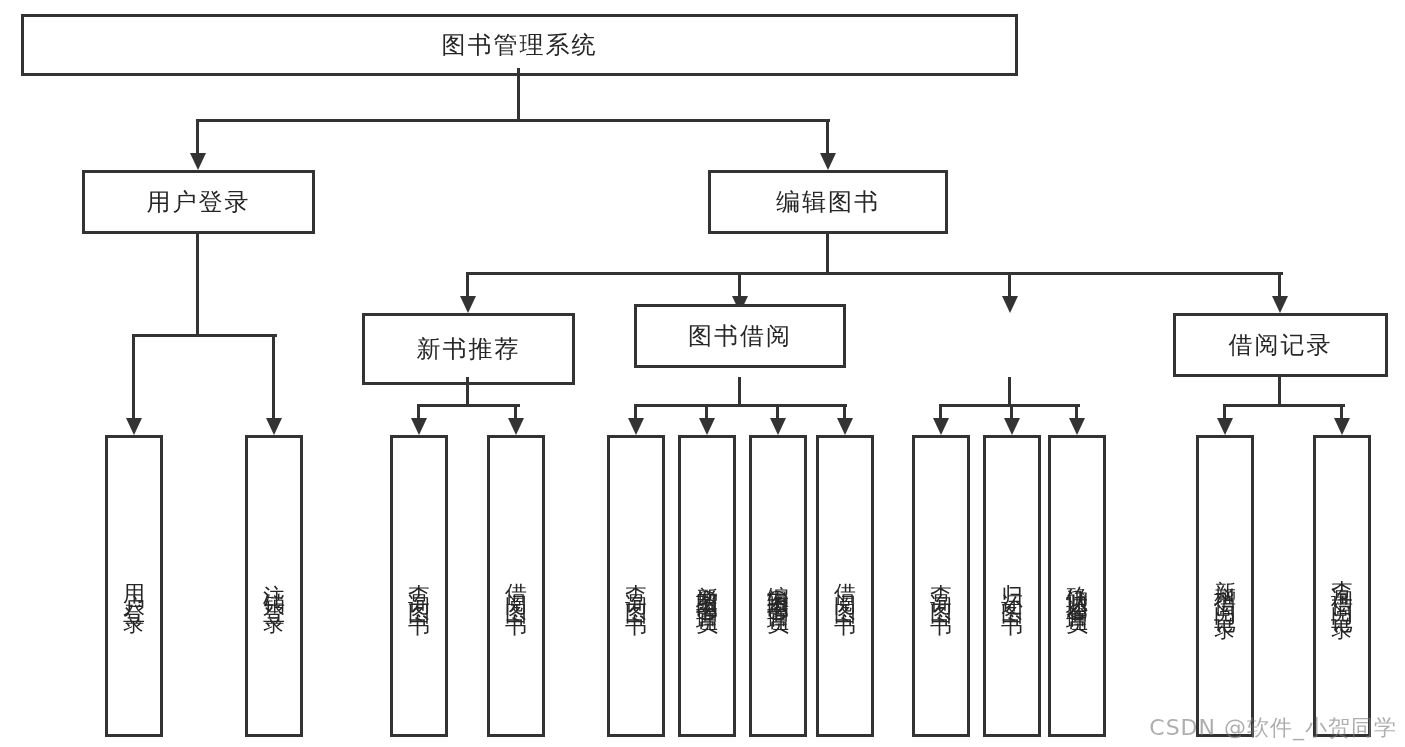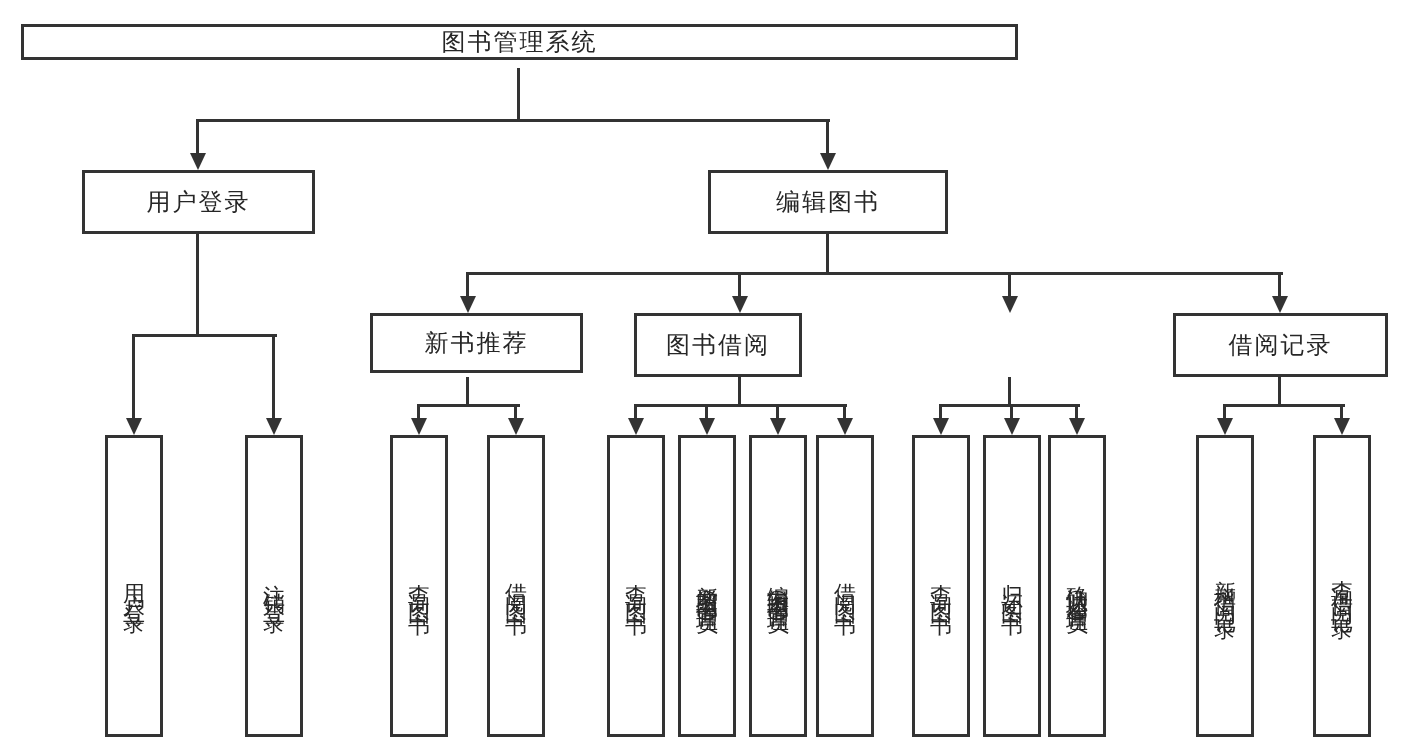--- a/index.html
+++ b/index.html
@@ -54,21 +54,21 @@
     color: rgba(125,125,125,0.62);
     z-index: 10;
     white-space: nowrap;
   }
 </style>
 </head>
 <body>
 
 <div id="stage">
 
-  <div class="box hbox" style="left:21px; top:24px; width:997px; height:36px;">
+  <div class="box hbox" style="left:21px; top:14px; width:997px; height:62px;">
     <span>图书管理系统</span>
   </div>
 
   <div class="line" style="left:517px; top:68px;  width:3px;  height:54px;"></div>
   <div class="line" style="left:196px; top:119px; width:634px; height:3px;"></div>
   <div class="line" style="left:196px; top:119px; width:3px;  height:36px;"></div>
   <div class="arrow" style="left:190px; top:153px;"></div>
   <div class="line" style="left:826px; top:119px; width:3px;  height:36px;"></div>
   <div class="arrow" style="left:820px; top:153px;"></div>
 
@@ -90,24 +90,24 @@
   <div class="line" style="left:466px;  top:272px; width:817px; height:3px;"></div>
   <div class="line" style="left:466px;  top:272px; width:3px;   height:26px;"></div>
   <div class="arrow" style="left:460px;  top:296px;"></div>
   <div class="line" style="left:738px;  top:272px; width:3px;   height:26px;"></div>
   <div class="arrow" style="left:732px;  top:296px;"></div>
   <div class="line" style="left:1008px; top:272px; width:3px;   height:26px;"></div>
   <div class="arrow" style="left:1002px; top:296px;"></div>
   <div class="line" style="left:1278px; top:272px; width:3px;   height:26px;"></div>
   <div class="arrow" style="left:1272px; top:296px;"></div>
 
-  <div class="box hbox" style="left:370px; top:313px; width:213px; height:60px;text-align:center;">
+  <div class="box hbox" style="left:362px; top:313px; width:213px; height:72px;text-align:center;">
     <span>新书推荐</span>
   </div>
-  <div class="box hbox" style="left:634px; top:313px; width:168px; height:64px;">
+  <div class="box hbox" style="left:634px; top:304px; width:212px; height:64px;">
     <span>图书借阅</span>
   </div>
   <div class="box hbox" style="left:1173px; top:313px; width:215px; height:64px;">
     <span>借阅记录</span>
   </div>
 
   <div class="line" style="left:466px; top:377px; width:3px;   height:30px;"></div>
   <div class="line" style="left:417px; top:404px; width:103px; height:3px;"></div>
   <div class="line" style="left:417px; top:404px; width:3px;   height:16px;"></div>
   <div class="arrow" style="left:411px; top:418px;"></div>
@@ -178,14 +178,15 @@
     <span class="vtext">确认归还（管理员）</span>
   </div>
 
   <div class="box vbox sp-m" style="left:1196px; top:435px; width:58px; height:302px;">
     <span class="vtext">新增借阅记录</span>
   </div>
   <div class="box vbox sp-m" style="left:1313px; top:435px; width:58px; height:302px;">
     <span class="vtext">查询借阅记录</span>
   </div>
 
+  <div class="watermark">CSDN @软件_小贺同学</div>
 
 </div>
 
 </body></html>

